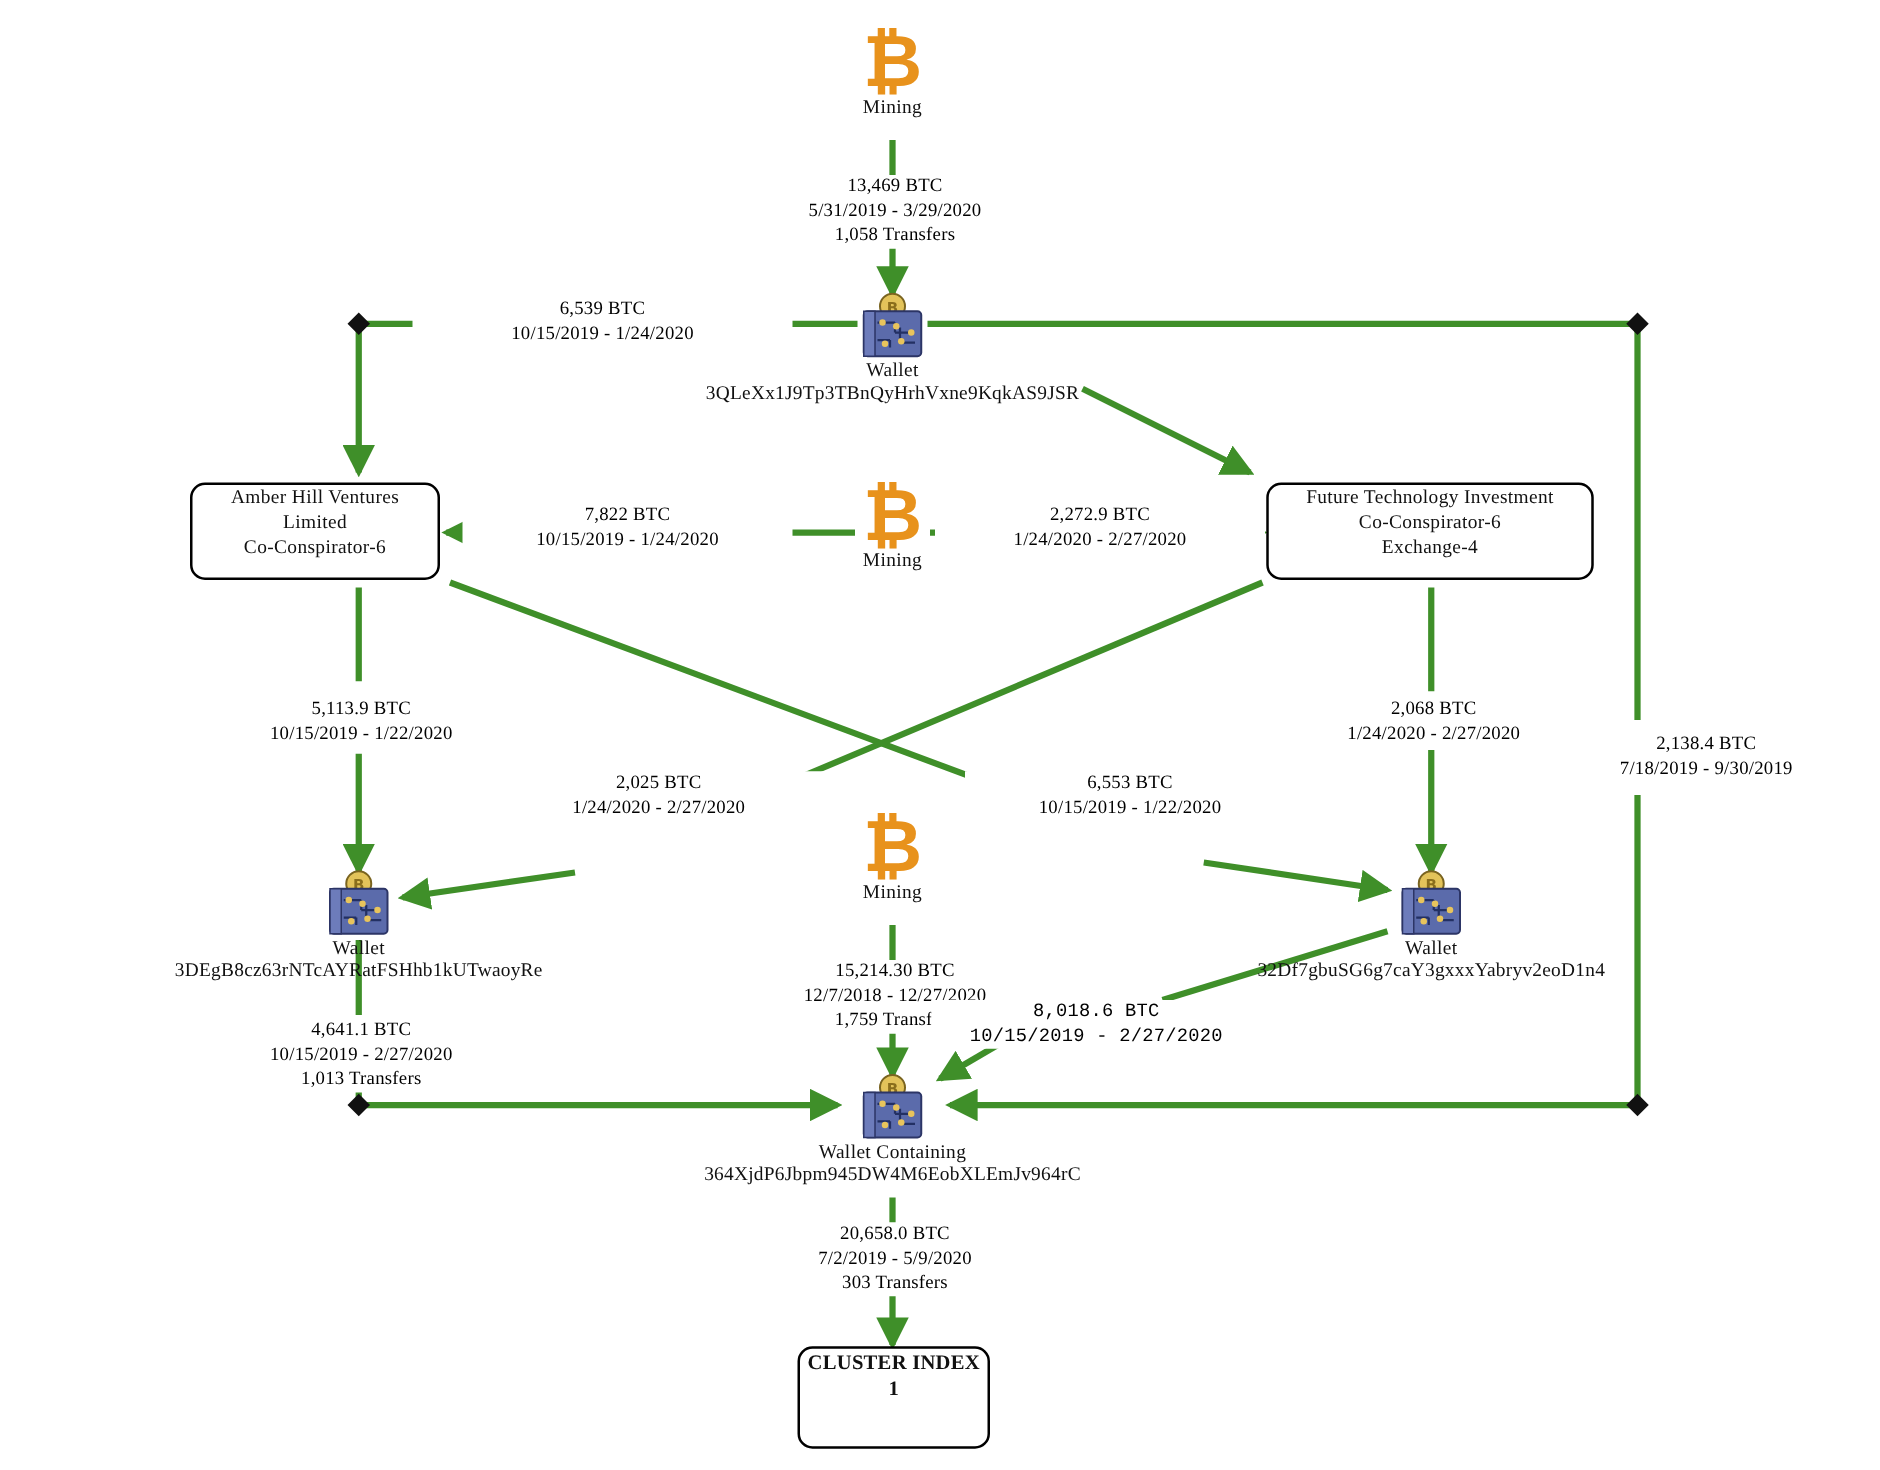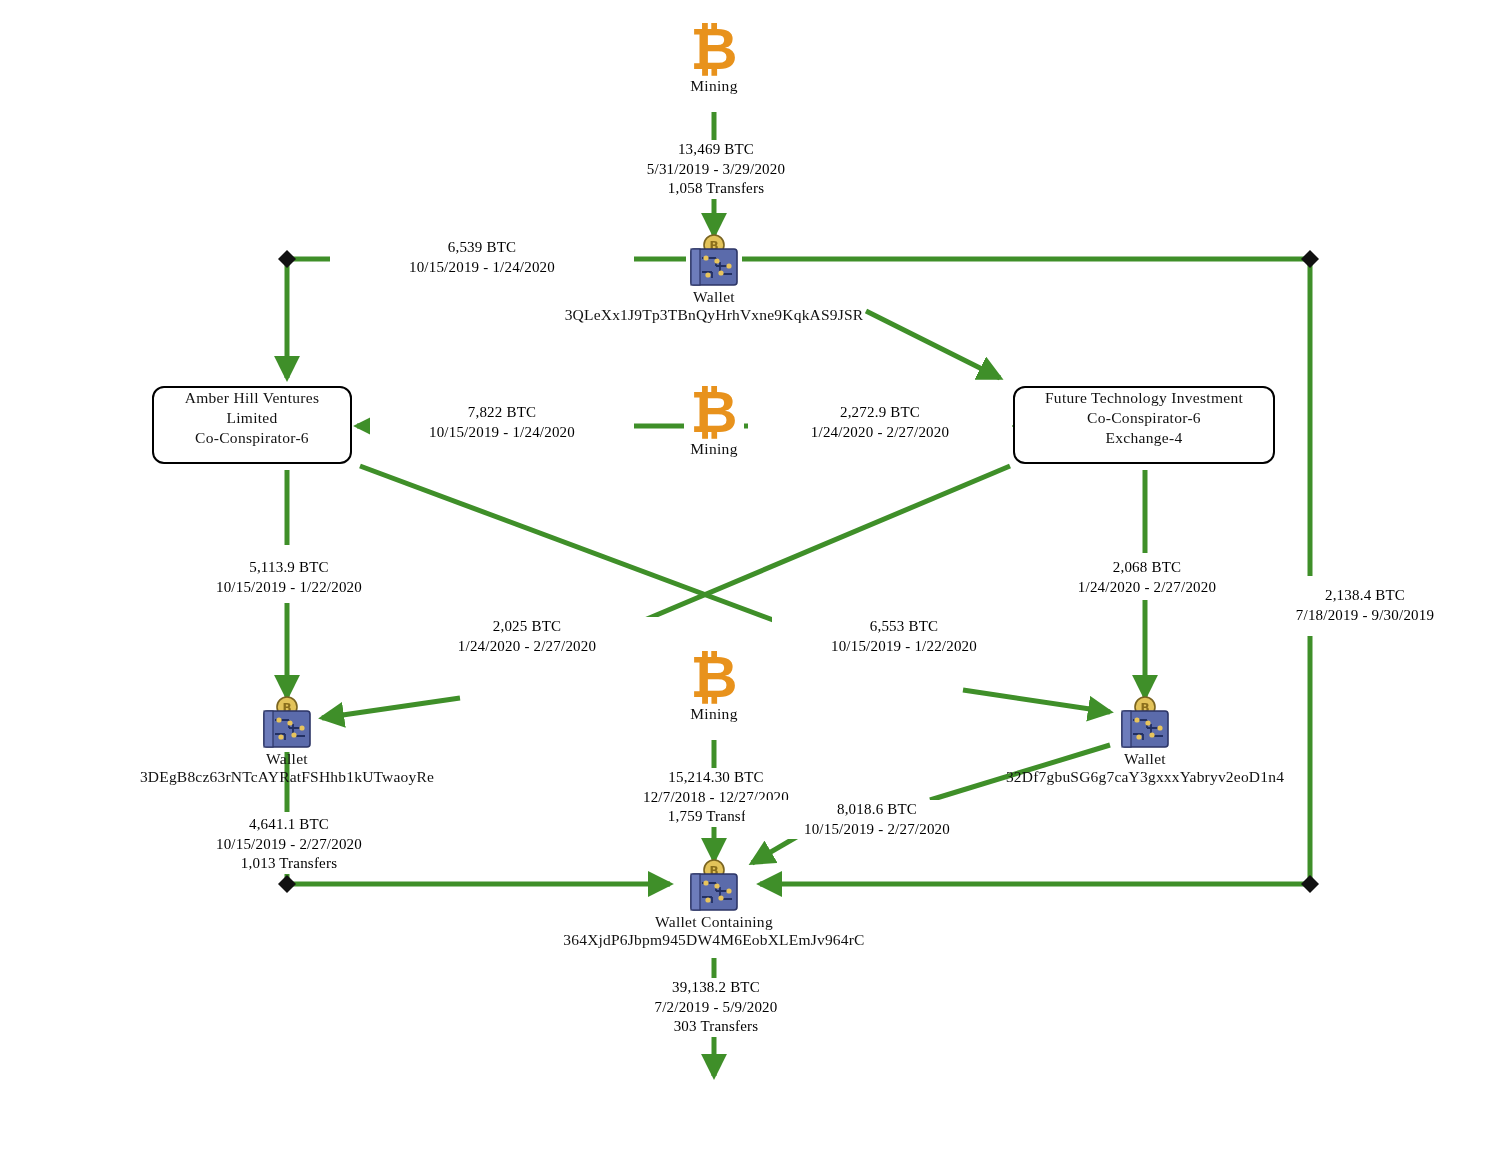--- a/index.html
+++ b/index.html
@@ -265,20 +265,23 @@
       <circle cx="43" cy="32" r="2.6" fill="#e8c45c"></circle>
       <circle cx="22" cy="41" r="2.6" fill="#e8c45c"></circle>
       <circle cx="35" cy="39" r="2.6" fill="#e8c45c"></circle>
     </svg>
     <div class="wallet-labels">
       <div class="node-caption">Wallet Containing</div>
       <div class="node-subcaption">364XjdP6Jbpm945DW4M6EobXLEmJv964rC</div>
     </div>
   </div>
 
+  <div class="node entity-box cluster" style="left:638px; top:1077px; width:154px; height:82px;">
+    <div>CLUSTER INDEX 1</div>
+  </div>
 
   <div class="edge-label" style="left:564px; top:140px; width:300px;">
     <div>13,469 BTC</div>
     <div>5/31/2019 - 3/29/2020</div>
     <div>1,058 Transfers</div>
   </div>
 
   <div class="edge-label" style="left:330px; top:238px; width:300px;">
     <div>6,539 BTC</div>
     <div>10/15/2019 - 1/24/2020</div>
@@ -325,24 +328,24 @@
     <div>10/15/2019 - 2/27/2020</div>
     <div>1,013 Transfers</div>
   </div>
 
   <div class="edge-label" style="left:584px; top:768px; width:260px;">
     <div>15,214.30 BTC</div>
     <div>12/7/2018 - 12/27/2020</div>
     <div>1,759 Transfers</div>
   </div>
 
-  <div class="edge-label" style="left:745px; top:800px; width:260px;">
+  <div class="edge-label" style="left:745px; top:800px; width:260px;font-family:Liberation Mono, monospace;">
     <div>8,018.6 BTC</div>
     <div>10/15/2019 - 2/27/2020</div>
   </div>
 
   <div class="edge-label" style="left:584px; top:978px; width:260px;">
-    <div>39,138.2 BTC</div>
+    <div>20,658.0 BTC</div>
     <div>7/2/2019 - 5/9/2020</div>
     <div>303 Transfers</div>
   </div>
 
 </div>
 
 </body></html>

